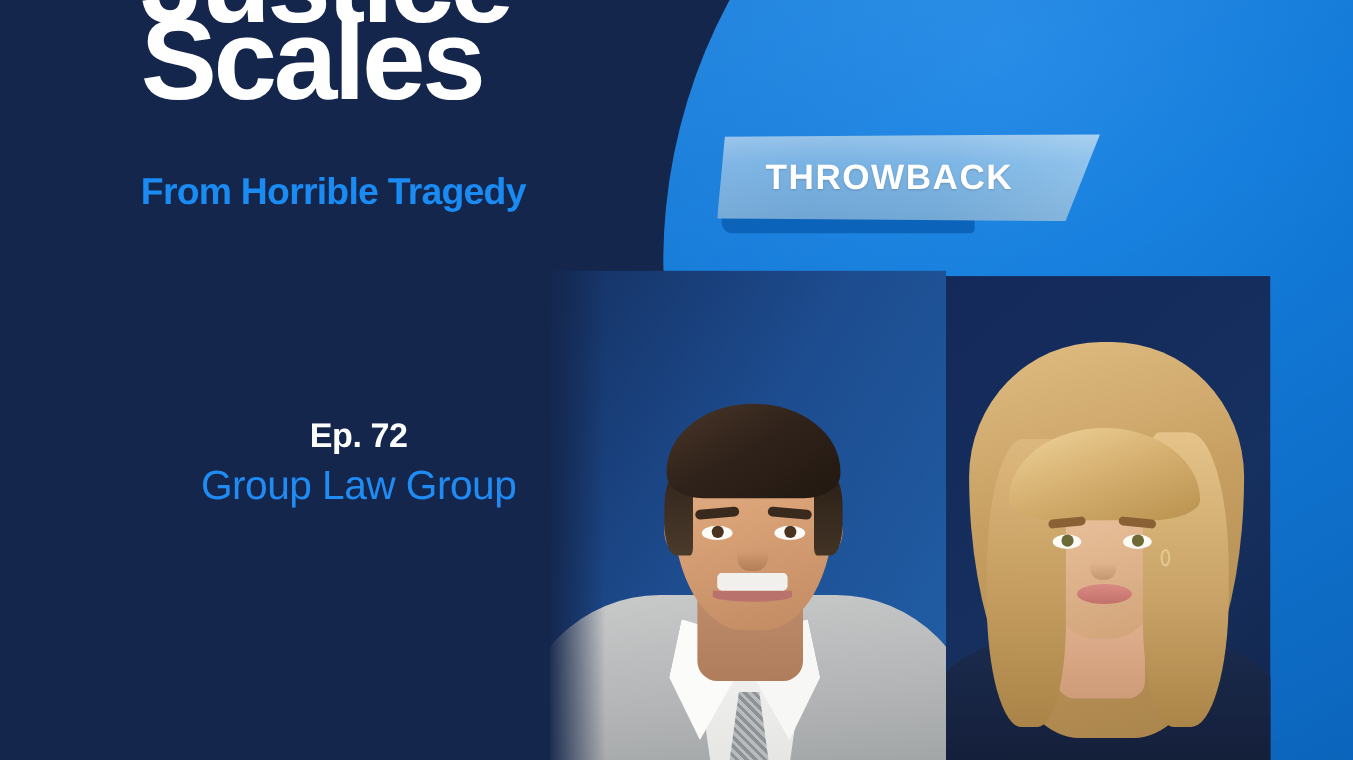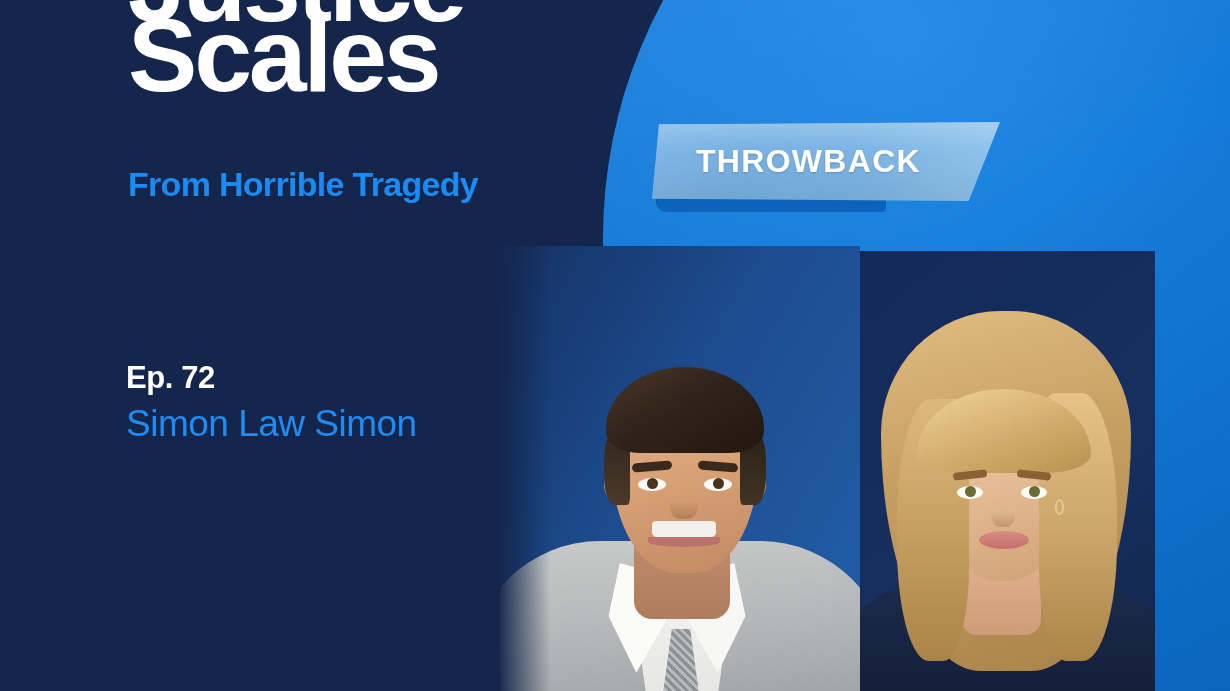--- a/index.html
+++ b/index.html
@@ -101,34 +101,35 @@
     color:#ffffff;
     font-size:104px;
     line-height:0.96;
     font-weight:bold;
     letter-spacing:-3.2px;
     white-space:nowrap;
     opacity:1;
   }
   .episode-subtitle{
     position:absolute;
-    left:128px; top:162px;
+    left:128px; top:152px;
     width:470px;
     color:#1a8bf2;
     font-size:34px;
     line-height:1.34;
     font-weight:bold;
     letter-spacing:-0.7px;
   }
 
   
   .guest-block{
     position:absolute;
-    left:126px; top:360px;
+    left:126px; top:378px;
     width:400px;
+    text-align:center;
   }
   .ep-number{
     color:#ffffff;
     font-size:31px;
     font-weight:bold;
     letter-spacing:-0.4px;
     line-height:1.15;
   }
   .guest-name{
     color:#ffffff;
@@ -346,16 +347,16 @@
 
   <div class="ribbon-wrap">
     <div class="ribbon-fold"></div>
     <div class="ribbon"></div>
     <div class="ribbon-sheen"></div>
     <div class="ribbon-label">THROWBACK</div>
   </div>
 
   <div class="guest-block">
     <div class="ep-number">Ep. 72</div>
-    <div class="guest-firm">Simon Law Simon</div>
+    <div class="guest-firm">Group Law Group</div>
   </div>
 
 </div>
 
 </body></html>

